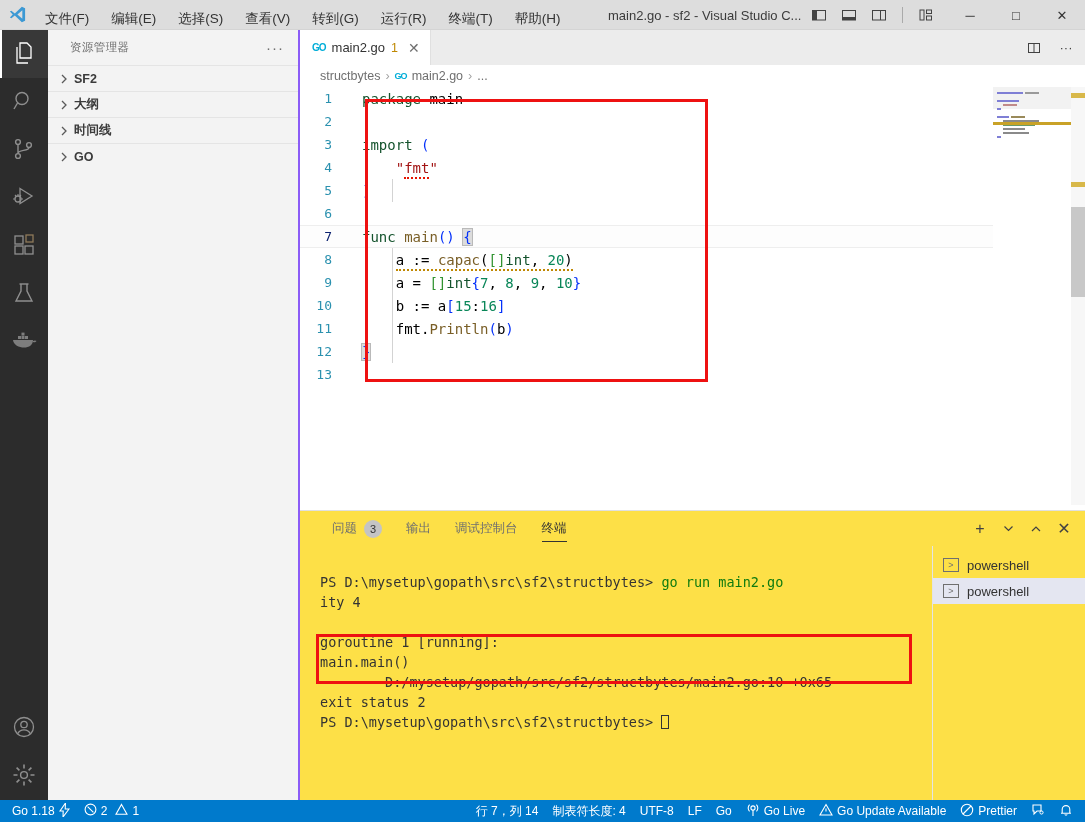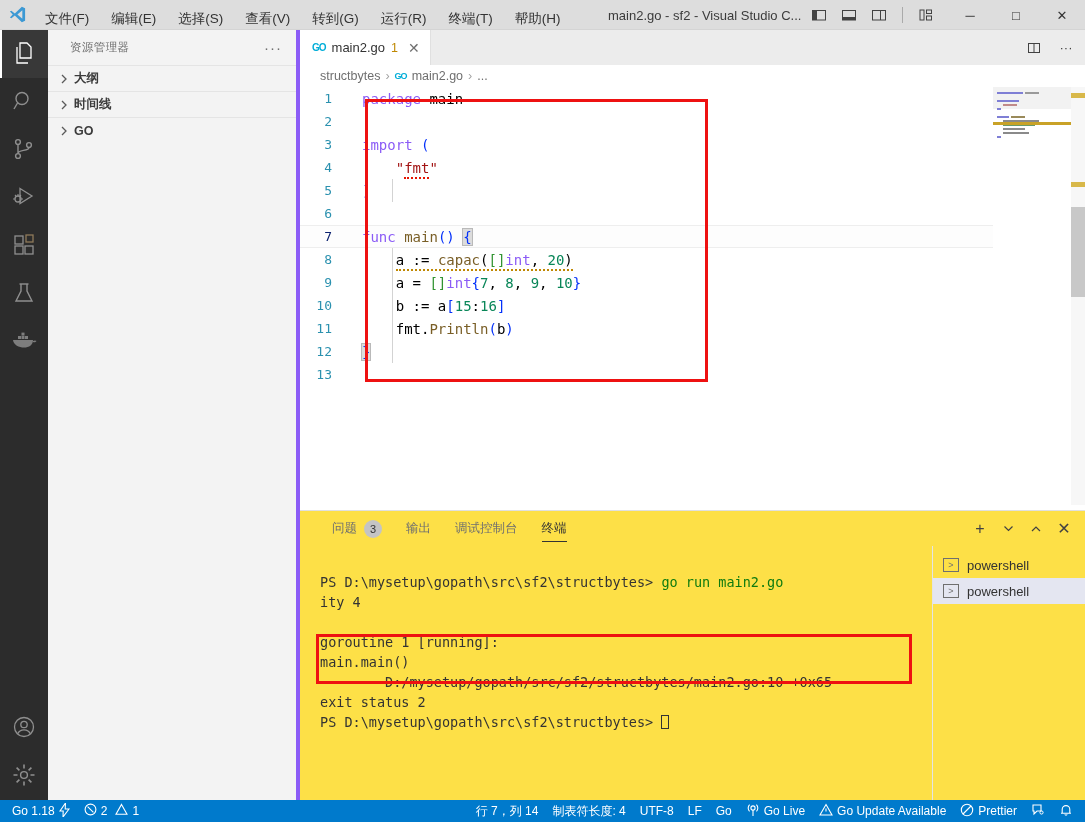--- a/index.html
+++ b/index.html
@@ -43,21 +43,21 @@
   }
   .act-item.active { opacity: 1; background: #383838; }
   .act-item.active::before {
     content: ""; position: absolute; left: 0; top: 0; width: 2px; height: 48px; background: #ffffff;
   }
   .act-spacer { flex: 1; }
 
   
   .sidebar {
     position: absolute; top: 30px; left: 48px; width: 252px; height: 770px;
-    background: #f3f3f3; border-right: 4px solid #8b5cf6;
+    background: #f3f3f3; border-right: 2px solid #8b5cf6;
   }
   .sb-header {
     height: 35px; display: flex; align-items: center; justify-content: space-between;
     padding: 0 14px 0 22px;
   }
   .sb-title { font-size: 11.5px; color: #6f6f6f; letter-spacing: .4px; }
   .sb-more { color: #6f6f6f; font-size: 15px; letter-spacing: 1px; cursor: pointer; line-height: 8px; }
   .sb-section {
     height: 26px; display: flex; align-items: center; padding-left: 8px;
     border-top: 1px solid #e4e4e4; cursor: pointer;
@@ -95,21 +95,21 @@
   .crow.current { background: #fdfdfd; box-shadow: inset 0 1px 0 #eeeeee, inset 0 -1px 0 #eeeeee; }
   .lnum {
     width: 54px; text-align: right; padding-right: 22px;
     font-family: "DejaVu Sans Mono", monospace; font-size: 13px; color: #2b91af;
   }
   .crow.current .lnum { color: #0b216f; }
   .ctext {
     font-family: "DejaVu Sans Mono", monospace; font-size: 14px; color: #000000;
     white-space: pre; padding-left: 8px;
   }
-  .kw { color: #8b5cf6; }
+  .kw { color: #14532d; }
   .str { color: #a31515; }
   .num { color: #098658; }
   .fn { color: #795e26; }
   .brk1 { color: #0431fa; }
   .brk2 { color: #319331; }
   .sq-red { border-bottom: 2px dotted #e51400; padding-bottom: 1px; }
   .sq-yellow { border-bottom: 2px dotted #bf8803; padding-bottom: 1px; }
   .bracket-match { background: #dcdcdc; outline: 1px solid #b9b9b9; }
   .indent-guide {
     position: absolute; top: 0; bottom: 0; width: 1px; background: #d3d3d3;
@@ -331,20 +331,28 @@
             <path d="M12 1.5v4M12 18.5v4M1.5 12h4M18.5 12h4M4.6 4.6l2.8 2.8M16.6 16.6l2.8 2.8M19.4 4.6l-2.8 2.8M7.4 16.6l-2.8 2.8" stroke="#cccccc" stroke-width="1.6"></path>
           </svg>
       </span>
     </div>
   </div>
 
   <div class="sidebar">
     <div class="sb-header">
       <span class="sb-title">资源管理器</span>
       <span class="sb-more">···</span>
+    </div>
+    <div class="sb-section">
+      <span class="sb-chev">
+        <svg width="10" height="10" viewBox="0 0 10 10">
+            <path d="M3 1l4 4-4 4" fill="none" stroke="#5a5a5a" stroke-width="1.3"></path>
+          </svg>
+      </span>
+      <span class="sb-label">SF2</span>
     </div>
     <div class="sb-section">
       <span class="sb-chev">
         <svg width="10" height="10" viewBox="0 0 10 10">
             <path d="M3 1l4 4-4 4" fill="none" stroke="#5a5a5a" stroke-width="1.3"></path>
           </svg>
       </span>
       <span class="sb-label">大纲</span>
     </div>
     <div class="sb-section">

